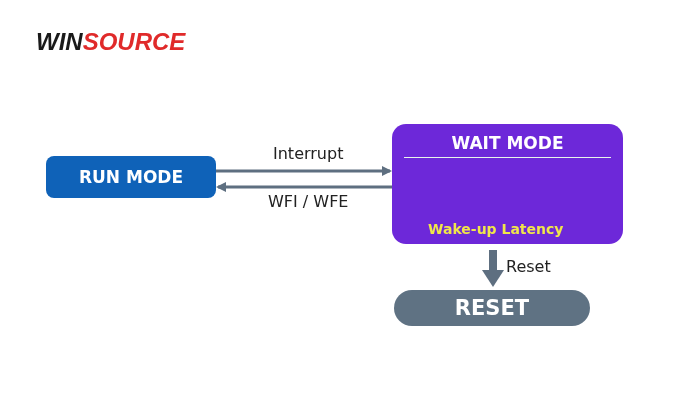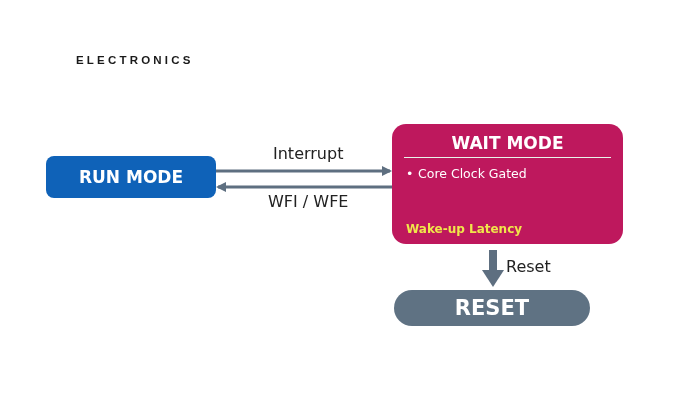--- a/index.html
+++ b/index.html
@@ -4,36 +4,38 @@
 <style>
   html, body { margin:0; padding:0; }
   body { width:700px; height:400px; background:#ffffff; position:relative; overflow:hidden; font-family:"DejaVu Sans", sans-serif; }
   .logo { position:absolute; left:36px; top:30px; width:200px; height:40px; }
   .logo-main { position:absolute; left:0; top:0; font-family:"Liberation Sans", sans-serif; font-weight:bold; font-style:italic; font-size:24px; letter-spacing:0px; line-height:24px; }
   .logo-win { color:#1a1a1a; }
   .logo-source { color:#e02a2a; }
   .logo-sub { position:absolute; left:40px; top:24px; font-family:"Liberation Sans", sans-serif; font-weight:bold; font-size:11.5px; letter-spacing:3.2px; color:#1a1a1a; }
   .box { position:absolute; display:flex; align-items:center; justify-content:center; color:#fff; font-weight:bold; box-sizing:border-box; }
   .run { left:46px; top:156px; width:170px; height:42px; background:#0f62b8; border-radius:8px; font-size:17px; }
-  .wait { left:392px; top:124px; width:231px; height:120px; background:#be185d; border-radius:14px; display:block; }
+  .wait { left:392px; top:124px; width:231px; height:120px; background:#6d28d9; border-radius:14px; display:block; }
   .wait-title { position:absolute; left:0; right:0; top:9px; text-align:center; font-size:17px; font-weight:bold; color:#fff; }
   .wait-rule { position:absolute; left:12px; right:12px; top:33px; height:1px; background:#e8f4ea; }
   .wait-list { position:absolute; left:14px; top:40px; margin:0; padding:0; list-style:none; }
   .wait-list li { font-size:12.5px; color:#fff; font-weight:normal; line-height:19px; }
   .wait-list li .dot { display:inline-block; width:12px; }
-  .wait-note { position:absolute; left:14px; top:96px; font-size:12px; color:#f0e64a; line-height:19px; }
+  .wait-note { position:absolute; left:36px; top:96px; font-size:14px; color:#f0e64a; line-height:19px; }
   .reset { left:394px; top:290px; width:196px; height:36px; background:#5f7283; border-radius:18px; font-size:21px; }
   .lbl { position:absolute; font-size:16px; color:#222; font-weight:normal; }
   svg.arrows { position:absolute; left:0; top:0; }
 </style>
 </head>
 <body>
 
 <div class="logo">
-  <div class="logo-sub">ELECTRONICS</div>
+  <div class="logo-main">
+    <span class="logo-win">WIN</span><span class="logo-source">SOURCE</span>
+  </div>
 </div>
 
 <svg class="arrows" width="700" height="400">
   <defs>
     <marker id="ah" markerWidth="10" markerHeight="10" refX="8" refY="5" orient="auto" markerUnits="userSpaceOnUse">
       <path d="M0,0 L10,5 L0,10 z" fill="#5e6f80"></path>
     </marker>
   </defs>
   <line x1="216" y1="171" x2="390" y2="171" stroke="#5e6f80" stroke-width="3" marker-end="url(#ah)"></line>
   <line x1="392" y1="187" x2="218" y2="187" stroke="#5e6f80" stroke-width="3" marker-end="url(#ah)"></line>
@@ -44,18 +46,17 @@
 <div class="lbl" style="left:273px; top:144px;">Interrupt</div>
 <div class="lbl" style="left:268px; top:192px;">WFI / WFE</div>
 <div class="lbl" style="left:506px; top:257px;">Reset</div>
 
 <div class="box run">RUN MODE</div>
 
 <div class="box wait">
   <div class="wait-title">WAIT MODE</div>
   <div class="wait-rule"></div>
   <ul class="wait-list">
-    <li><span class="dot">•</span><span>Core Clock Gated</span></li>
   </ul>
   <div class="wait-note">Wake-up Latency</div>
 </div>
 
 <div class="box reset">RESET</div>
 
 </body></html>

